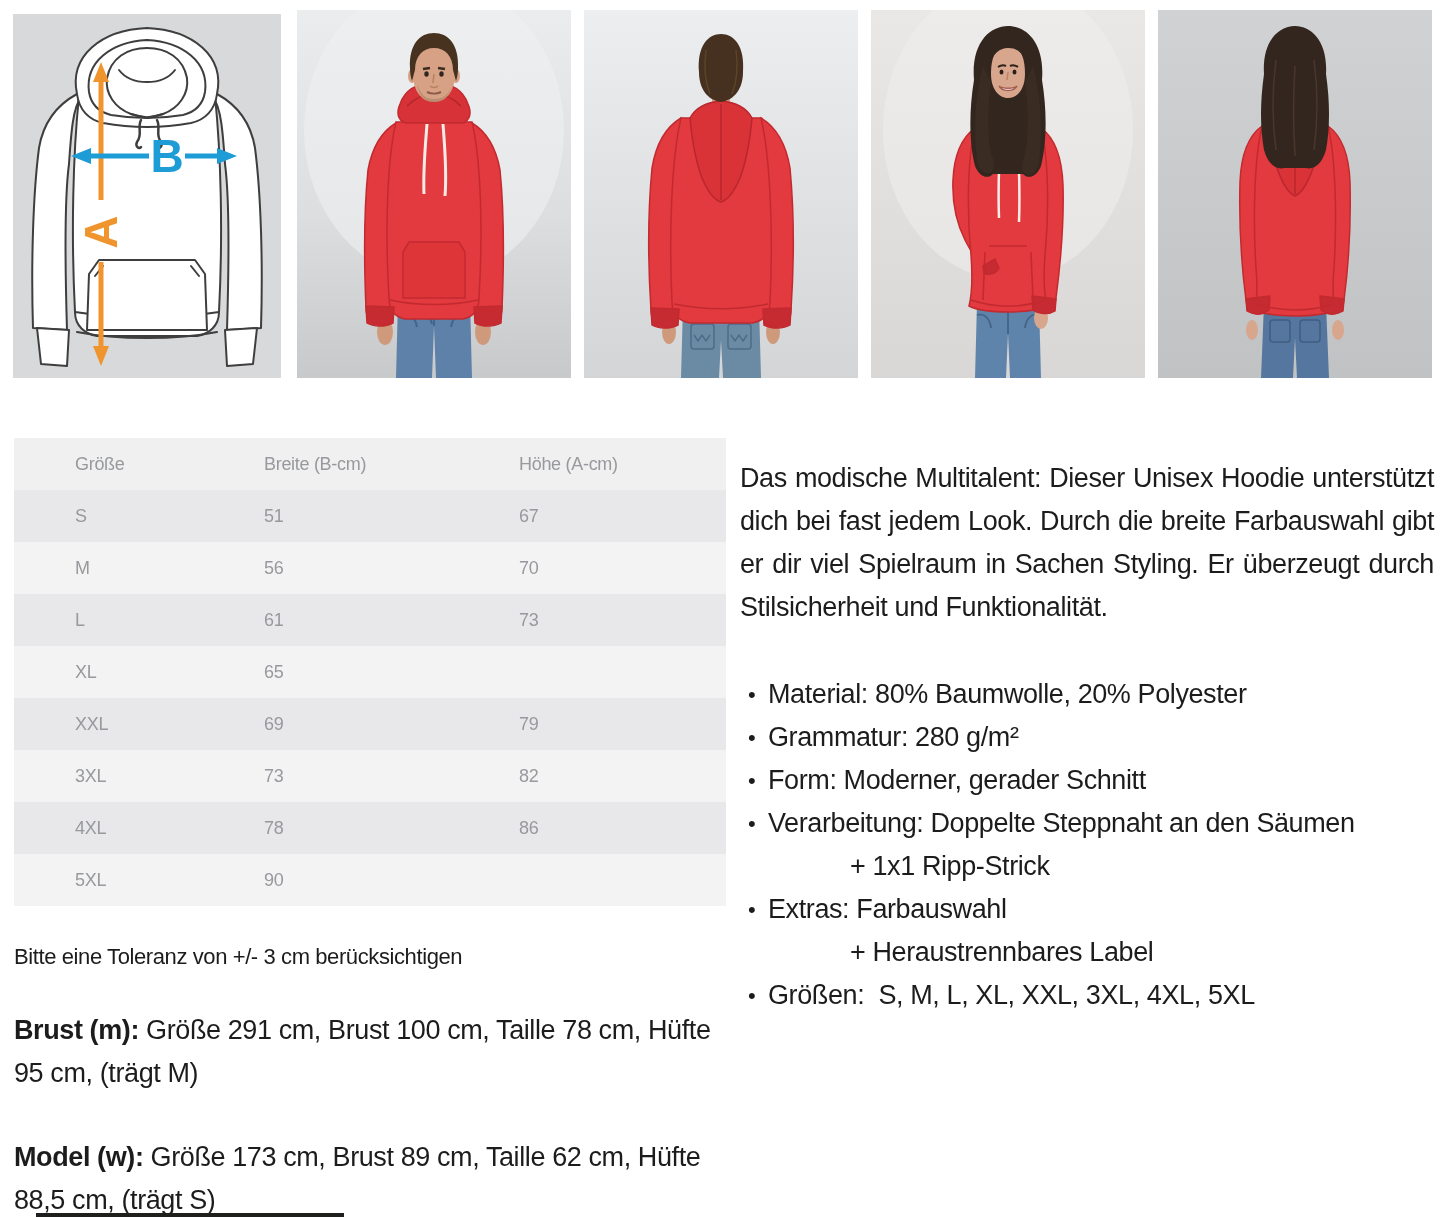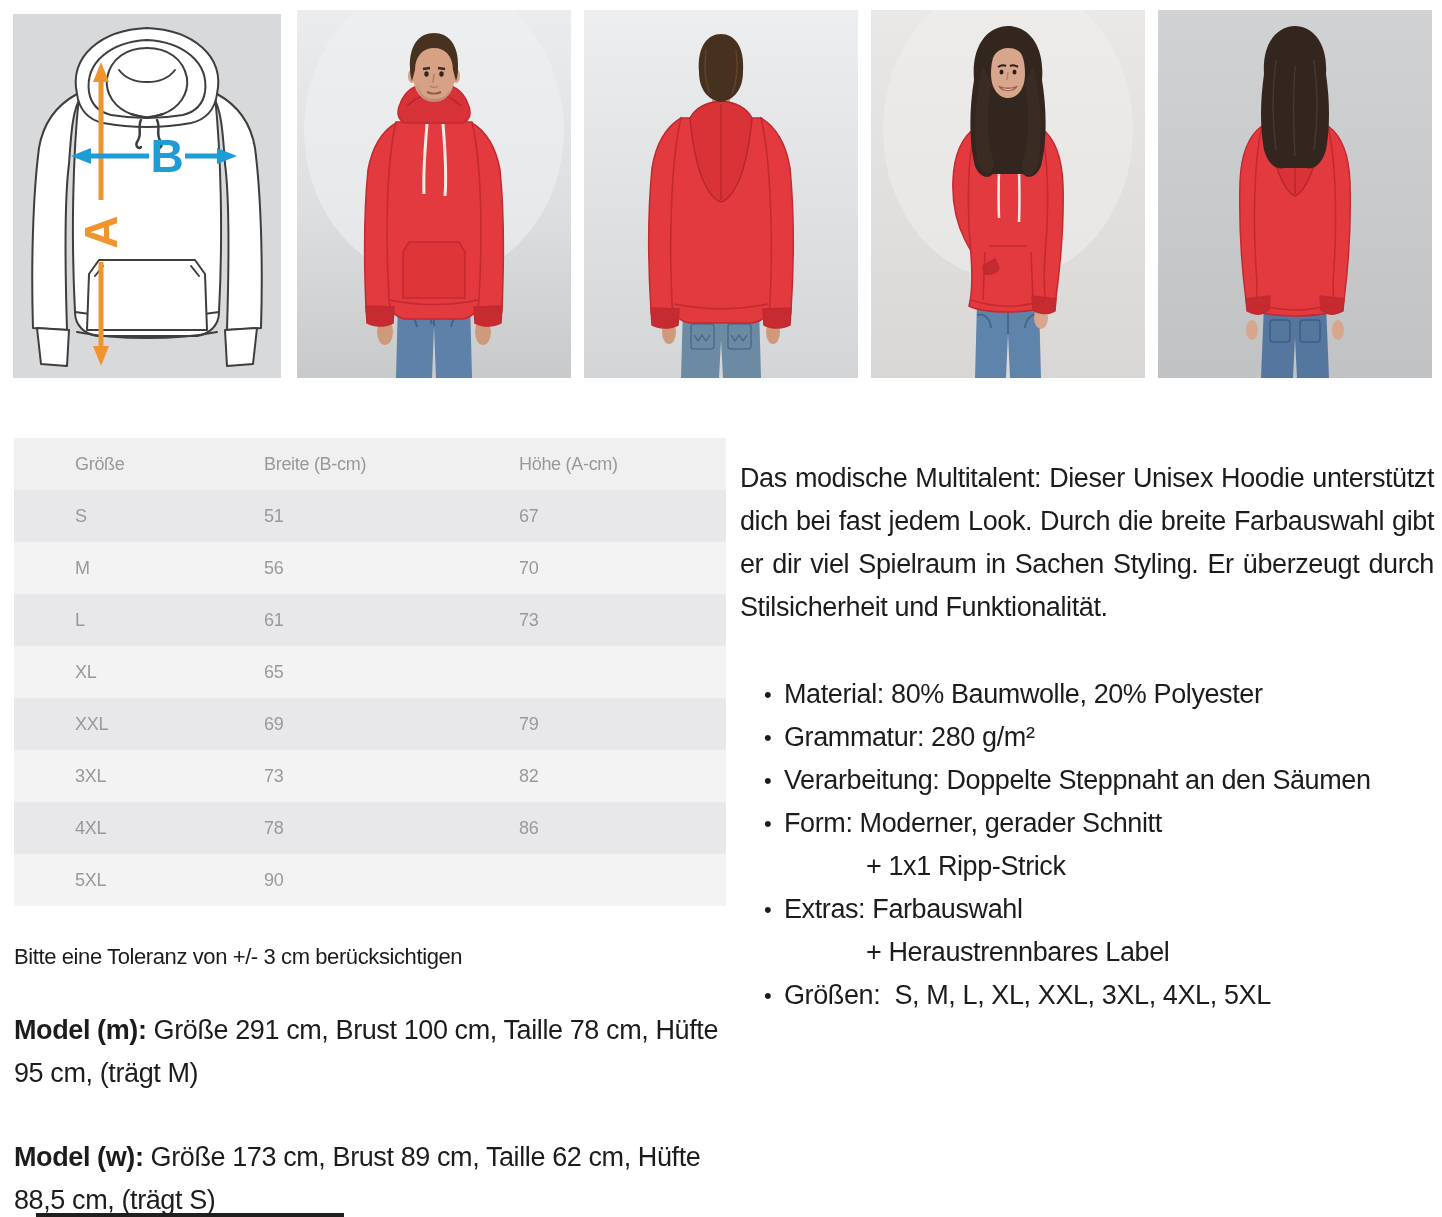--- a/index.html
+++ b/index.html
@@ -23,21 +23,21 @@
   .size-row--header { background:#f0f0f1; }
   .size-row--odd   { background:#e8e8ea; }
   .size-row--even  { background:#f3f3f4; }
 
   
   .details {
     position:absolute; left:740px; top:441px; width:694px;
     font-size:27px; line-height:43px; letter-spacing:-0.4px; color:#1c1c1c;
   }
   .details .intro { text-align:justify; margin:16px 0 44px 0; }
-  .bullets { list-style:none; margin:16px; padding:0; }
+  .bullets { list-style:none; margin:0; padding:0; }
   .bullets li { position:relative; padding-left:28px; white-space:pre-wrap; }
   .bullets li.has-dot::before {
     content:"\2022"; position:absolute; left:8px; top:0;
     font-size:22px; line-height:43px; color:#1c1c1c;
   }
   .bullets li.sub { padding-left:110px; }
 
   
   .note-tolerance {
     position:absolute; left:14px; top:944px;
@@ -302,33 +302,33 @@
       <span>5XL</span>
       <span>90</span>
     </div>
   </div>
 
   <div class="details">
     <p class="intro">Das modische Multitalent: Dieser Unisex Hoodie unterstützt dich bei fast jedem Look. Durch die breite Farbauswahl gibt er dir viel Spielraum in Sachen Styling. Er überzeugt durch Stilsicherheit und Funktionalität.</p>
     <ul class="bullets">
       <li class="has-dot">Material: 80% Baumwolle, 20% Polyester</li>
       <li class="has-dot">Grammatur: 280 g/m²</li>
+      <li class="has-dot">Form: Moderner, gerader Schnitt</li>
       <li class="has-dot">Verarbeitung: Doppelte Steppnaht an den Säumen</li>
-      <li class="has-dot">Form: Moderner, gerader Schnitt</li>
       <li class="sub">+ 1x1 Ripp-Strick</li>
       <li class="has-dot">Extras: Farbauswahl</li>
       <li class="sub">+ Heraustrennbares Label</li>
       <li class="has-dot">Größen:  S, M, L, XL, XXL, 3XL, 4XL, 5XL</li>
     </ul>
   </div>
 
   <div class="note-tolerance">Bitte eine Toleranz von +/- 3 cm berücksichtigen</div>
 
   <div class="model-note" id="model-m">
-    <b>Model (m):</b><span> Größe 291 cm, Brust 100 cm, Taille 78 cm, Hüfte 95 cm, (trägt M)</span>
+    <b>Brust (m):</b><span> Größe 291 cm, Brust 100 cm, Taille 78 cm, Hüfte 95 cm, (trägt M)</span>
   </div>
 
   <div class="model-note" id="model-w">
     <b>Model (w):</b><span> Größe 173 cm, Brust 89 cm, Taille 62 cm, Hüfte 88,5 cm, (trägt S)</span>
   </div>
 
   <div class="bottom-bar"></div>
 </div>
 
 </body></html>

